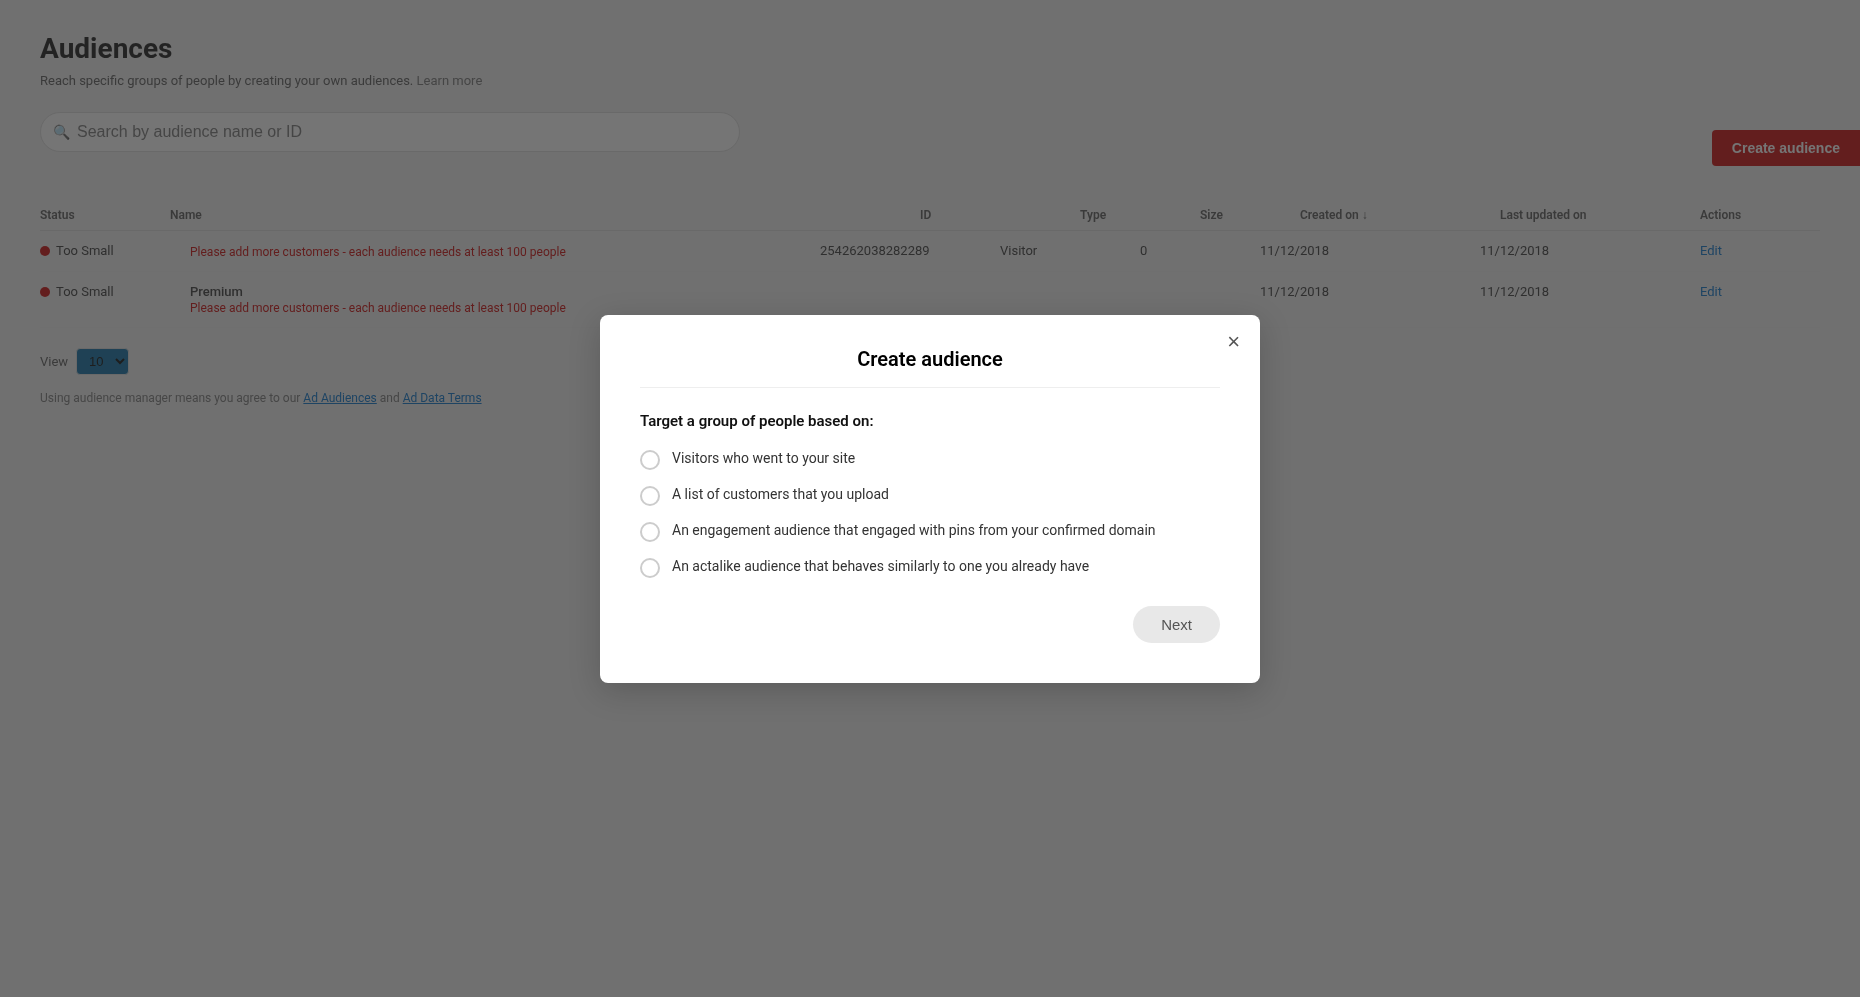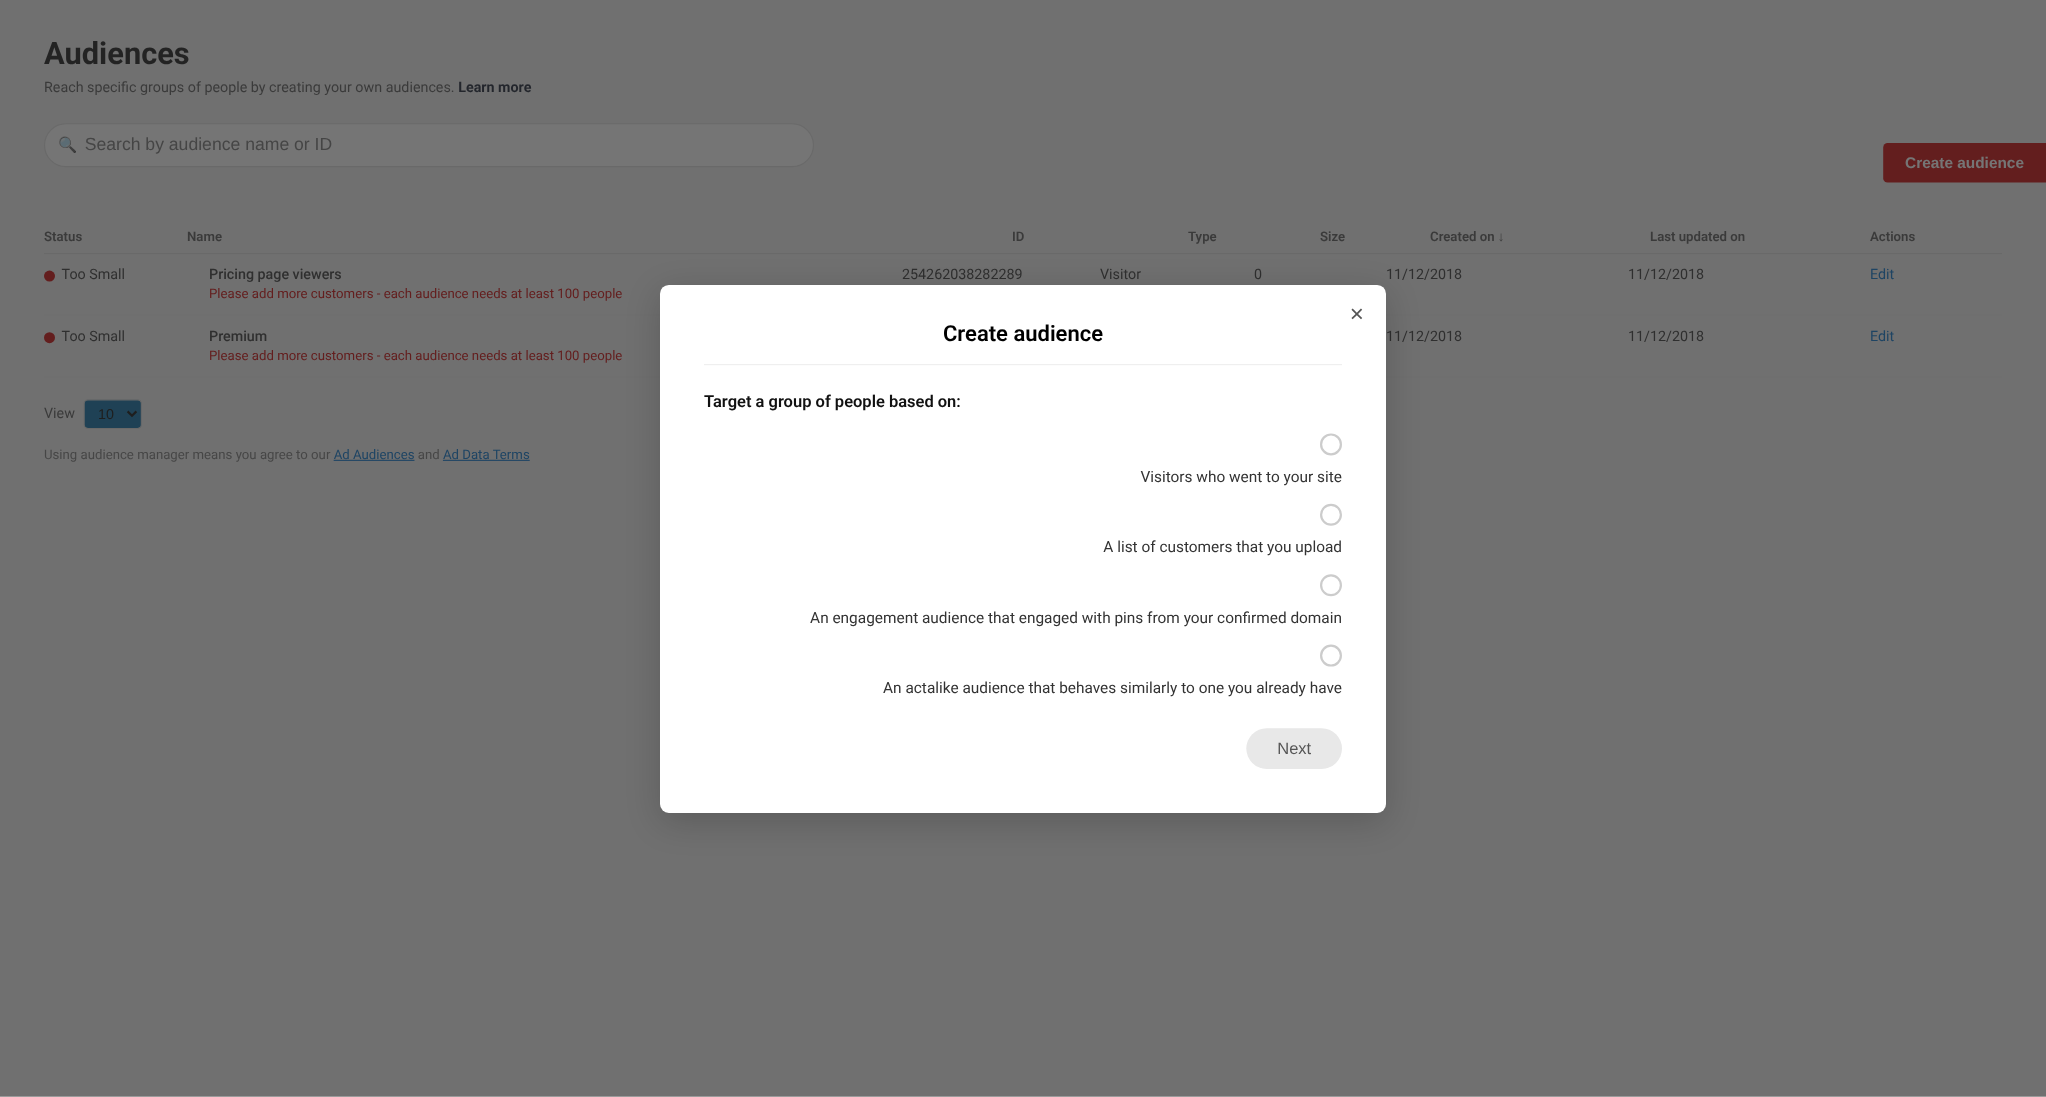--- a/index.html
+++ b/index.html
@@ -60,21 +60,21 @@
     
     .page-content {
       padding: 32px 40px;
     }
     .page-title {
       font-size: 28px; font-weight: 700; color: #111; margin-bottom: 8px;
     }
     .page-subtitle {
       font-size: 13px; color: #555; margin-bottom: 24px;
     }
-    .page-subtitle a { color: #0f172a; text-decoration: none; font-weight: bold; }
+    .page-subtitle a { color: #737373; text-decoration: none; }
 
     .search-bar {
       width: 700px;
       height: 40px;
       border: 1px solid #ddd;
       border-radius: 24px;
       padding: 0 16px 0 36px;
       font-size: 14px;
       color: #999;
       background: #fff;
@@ -179,24 +179,23 @@
       padding-bottom: 16px;
       border-bottom: 1px solid #eee;
     }
 
     .modal-question {
       font-size: 15px; font-weight: 600; color: #111;
       margin-bottom: 20px;
     }
 
     .radio-option {
-      display: flex; align-items: flex-end; gap: 12px;
+      display: flex; align-items: flex-start; gap: 12px;
       margin-bottom: 16px;
       cursor: pointer;
-      flex-direction: column;
     }
     .radio-circle {
       width: 20px; height: 20px;
       border: 2px solid #ccc;
       border-radius: 50%;
       flex-shrink: 0;
       background: #fff;
     }
     .radio-label {
       font-size: 14px; color: #333;
@@ -261,21 +260,20 @@
       <div>Last updated on</div>
       <div>Actions</div>
     </div>
 
     <div class="table-row">
       <div class="status-badge">
         <div class="status-dot"></div>
         <span>Too Small</span>
       </div>
       <div>
-        <div class="row-name">Pricing page viewers</div>
         <div class="row-warning">Please add more customers - each audience needs at least 100 people</div>
       </div>
       <div>254262038282289</div>
       <div>Visitor</div>
       <div>0</div>
       <div>11/12/2018</div>
       <div>11/12/2018</div>
       <div style="color:#0070cc;cursor:pointer;">Edit</div>
     </div>
 

